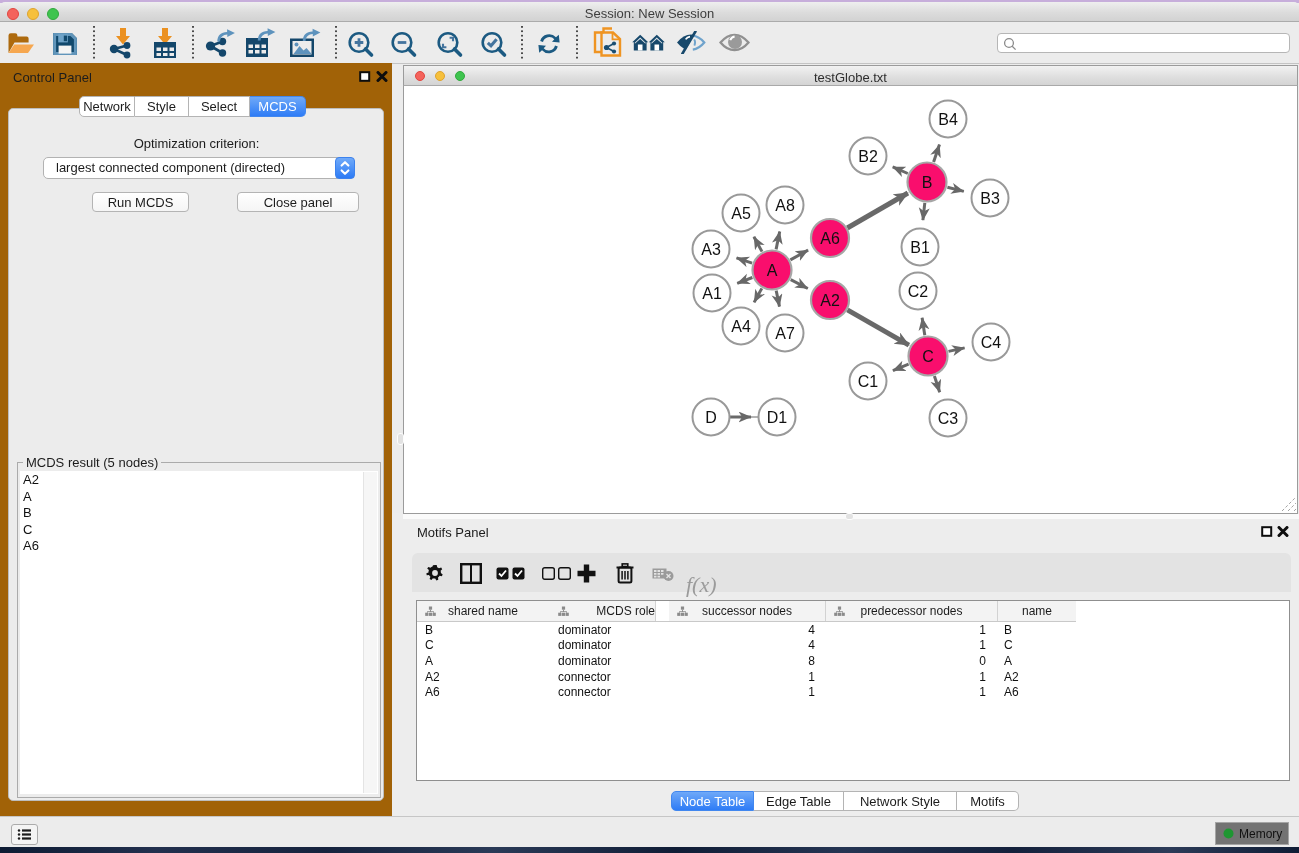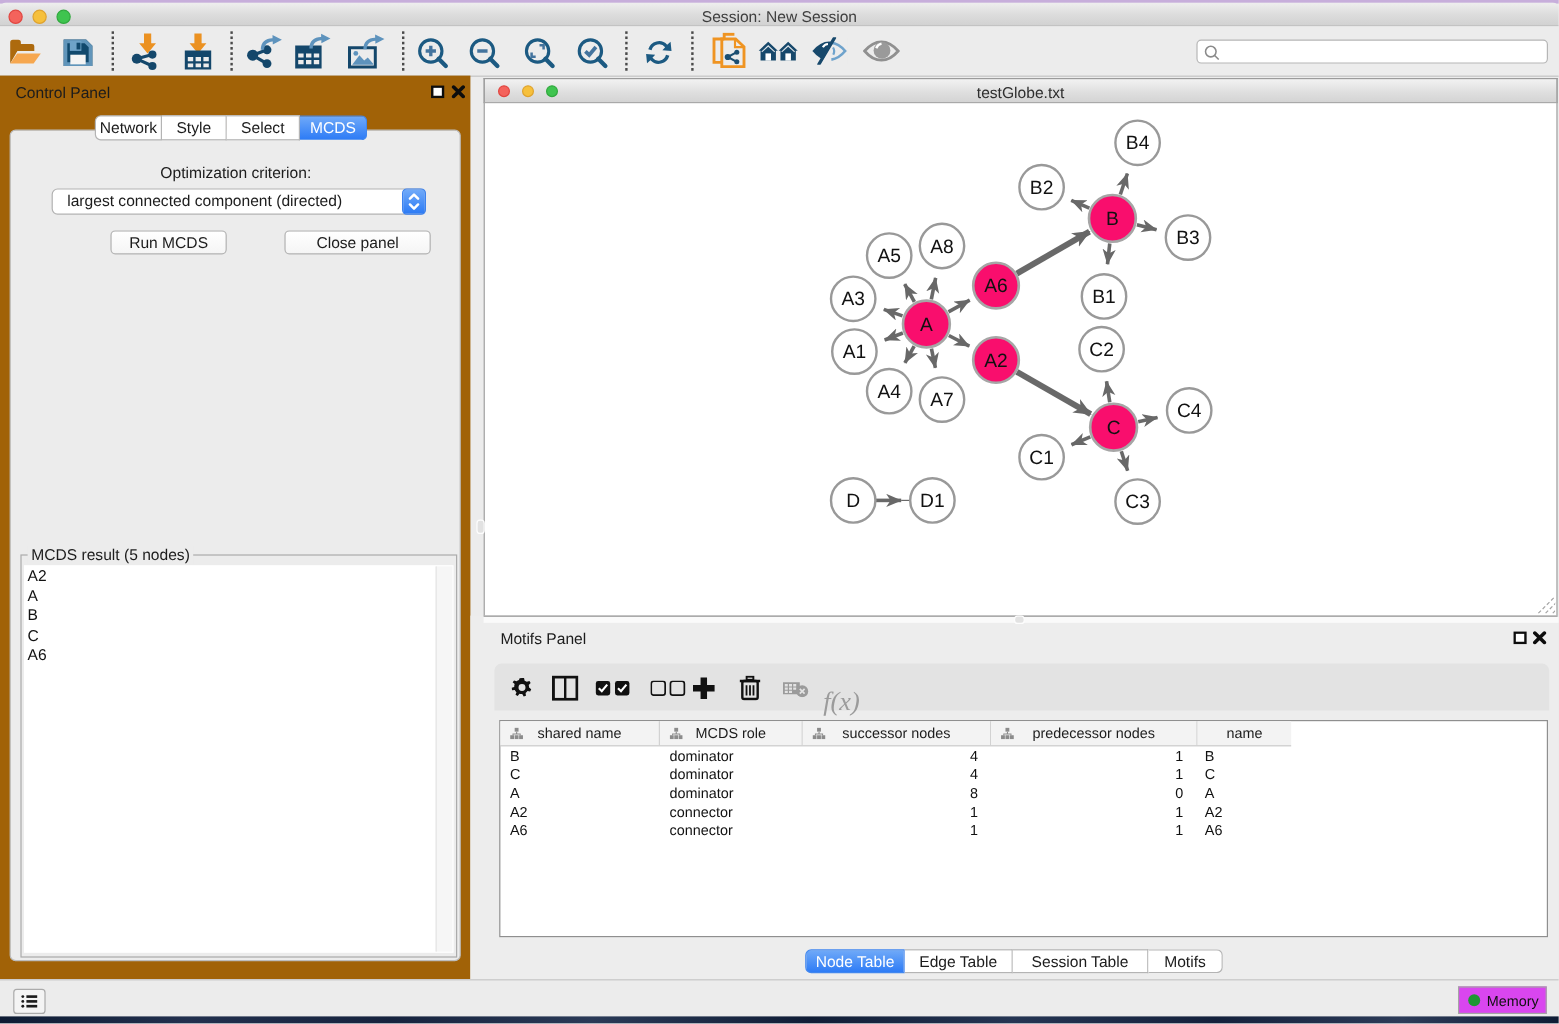--- a/index.html
+++ b/index.html
@@ -42,21 +42,21 @@
 #tp-title{left:25px;top:12px;font-size:13px;color:#1c1c1c;position:absolute;}
 #tp-toolbar{left:20px;top:40px;width:879px;height:39px;background:#e3e3e3;border-radius:6px 6px 0 0;position:absolute;}
 #tp-table{left:24px;top:87px;width:874px;height:181px;background:#fff;border:1px solid #8f8f8f;position:absolute;}
 .th{position:absolute;top:0;height:20px;background:#f3f3f3;border-right:1px solid #d2d2d2;font-size:12px;color:#1c1c1c;text-align:center;line-height:20px;}
 .tr{position:absolute;font-size:12px;color:#111;height:15.7px;line-height:15.7px;}
 
 .btab{height:20px;background:#fff;border:1px solid #b4b4b4;border-left:none;font-size:13px;color:#1c1c1c;display:flex;align-items:center;justify-content:center;}
 
 #status{left:0;top:816px;width:1299px;height:31px;background:#ececec;border-top:1px solid #c6c6c6;}
 #listbtn{left:11px;top:824px;width:27px;height:21px;background:#f4f4f4;border:1px solid #ababab;border-radius:3px;}
-#membtn{left:1215px;top:822px;width:74px;height:23px;background:#d946ef;border:1px solid #a5a5a5;font-size:12px;color:#111;}
+#membtn{left:1215px;top:822px;width:74px;height:23px;background:#737373;border:1px solid #a5a5a5;font-size:12px;color:#111;}
 #deskstrip{left:0;top:847px;width:1299px;height:6px;background:linear-gradient(90deg,#0d1b33,#22304e 12%,#16233e 25%,#2a3a57 38%,#101d36 52%,#253553 65%,#14213c 78%,#2c3b58 90%,#0e1c35);}
 </style></head>
 <body>
 <div class="abs" id="purple"></div>
 <div class="abs" id="titlebar">
   <div class="tl" style="left:7px;background:#f4635c;border:1px solid #e14640;"></div>
   <div class="tl" style="left:27px;background:#f6c03c;border:1px solid #dfa32e;"></div>
   <div class="tl" style="left:47px;background:#3fc44f;border:1px solid #31a93e;"></div>
   <div class="abs" id="titletext">Session: New Session</div>
 </div>
@@ -362,21 +362,21 @@
         <g fill="#9b9b9b">
           <path d="M0.5 0.5 H14.5 V10.5 H0.5 Z M2 2 H4.5 V4 H2 Z M5.5 2 H8 V4 H5.5 Z M9 2 H11.5 V4 H9 Z M2 5 H4.5 V6.7 H2 Z M5.5 5 H8 V6.7 H5.5 Z M9 5 H11.5 V6.7 H9 Z M2 7.7 H4.5 V9.4 H2 Z M5.5 7.7 H8 V9.4 H5.5 Z" fill-rule="evenodd"></path>
           <circle cx="16.5" cy="8" r="5"></circle>
           <path d="M14.5 6 L18.5 10 M18.5 6 L14.5 10" stroke="#e3e3e3" stroke-width="1.4"></path>
         </g>
       </svg>
     <div class="abs" style="left:274px;top:6px;font-family:'Liberation Serif',serif;font-style:italic;font-size:22px;color:#9b9b9b;margin-top:13px;">f(x)</div>
   </div>
   <div id="tp-table">
     <div class="th" style="left:0;width:133px;">shared name</div>
-    <div class="th" style="left:133px;width:119px;">MCDS role</div>
+    <div class="th" style="left:120px;width:119px;text-align:right;">MCDS role</div>
     <div class="th" style="left:252px;width:157px;">successor nodes</div>
     <div class="th" style="left:409px;width:172px;">predecessor nodes</div>
     <div class="th" style="left:581px;width:78px;border-right:none;">name</div>
     <svg class="abs" style="left:8px;top:5px" width="11" height="11" viewBox="0 0 11 11">
         <g fill="#8b8b8b">
           <rect x="3.9" y="0.5" width="3.2" height="3.2"></rect>
           <rect x="0.2" y="6.7" width="3.2" height="3.2"></rect>
           <rect x="3.9" y="6.7" width="3.2" height="3.2"></rect>
           <rect x="7.6" y="6.7" width="3.2" height="3.2"></rect>
           <path d="M5.2 3.7 h0.8 v1.6 h2.9 v1.4 h-0.8 v-0.6 h-5.2 v0.6 h-0.8 v-1.4 h2.9 z"></path>
@@ -432,21 +432,21 @@
     <div class="tr" style="left:8px;top:84.3px;">A6</div>
       <div class="tr" style="left:141px;top:84.3px;">connector</div>
       <div class="tr" style="left:0;width:398px;text-align:right;top:84.3px;">1</div>
       <div class="tr" style="left:0;width:569px;text-align:right;top:84.3px;">1</div>
       <div class="tr" style="left:587px;top:84.3px;">A6</div>
     <div class="abs" style="left:0;top:20px;width:659px;height:1px;background:#c9c9c9;"></div>
   </div>
   <div class="tabrow" style="left:279px;top:278px;">
     <div class="btab first tab sel" style="width:83px;border-radius:5px 0 0 5px;">Node Table</div>
     <div class="btab" style="width:90px">Edge Table</div>
-    <div class="btab" style="width:113px">Session Table</div>
+    <div class="btab" style="width:113px">Network Style</div>
     <div class="btab" style="width:62px;border-radius:0 5px 5px 0;">Motifs</div>
   </div>
 </div>
 
 <div class="abs" id="tp-hl"></div>
 <div class="abs" style="left:403px;top:513px;width:895px;height:1px;background:#9b9b9b;"></div>
 <div class="abs" style="left:845px;top:513px;width:9px;height:7px;background:#e2e2e2;border:1px solid #fdfdfd;border-radius:3px;"></div>
 <div class="abs" id="status"></div>
 <div class="abs" id="listbtn">
   <svg width="25" height="19" viewBox="0 0 25 19">

